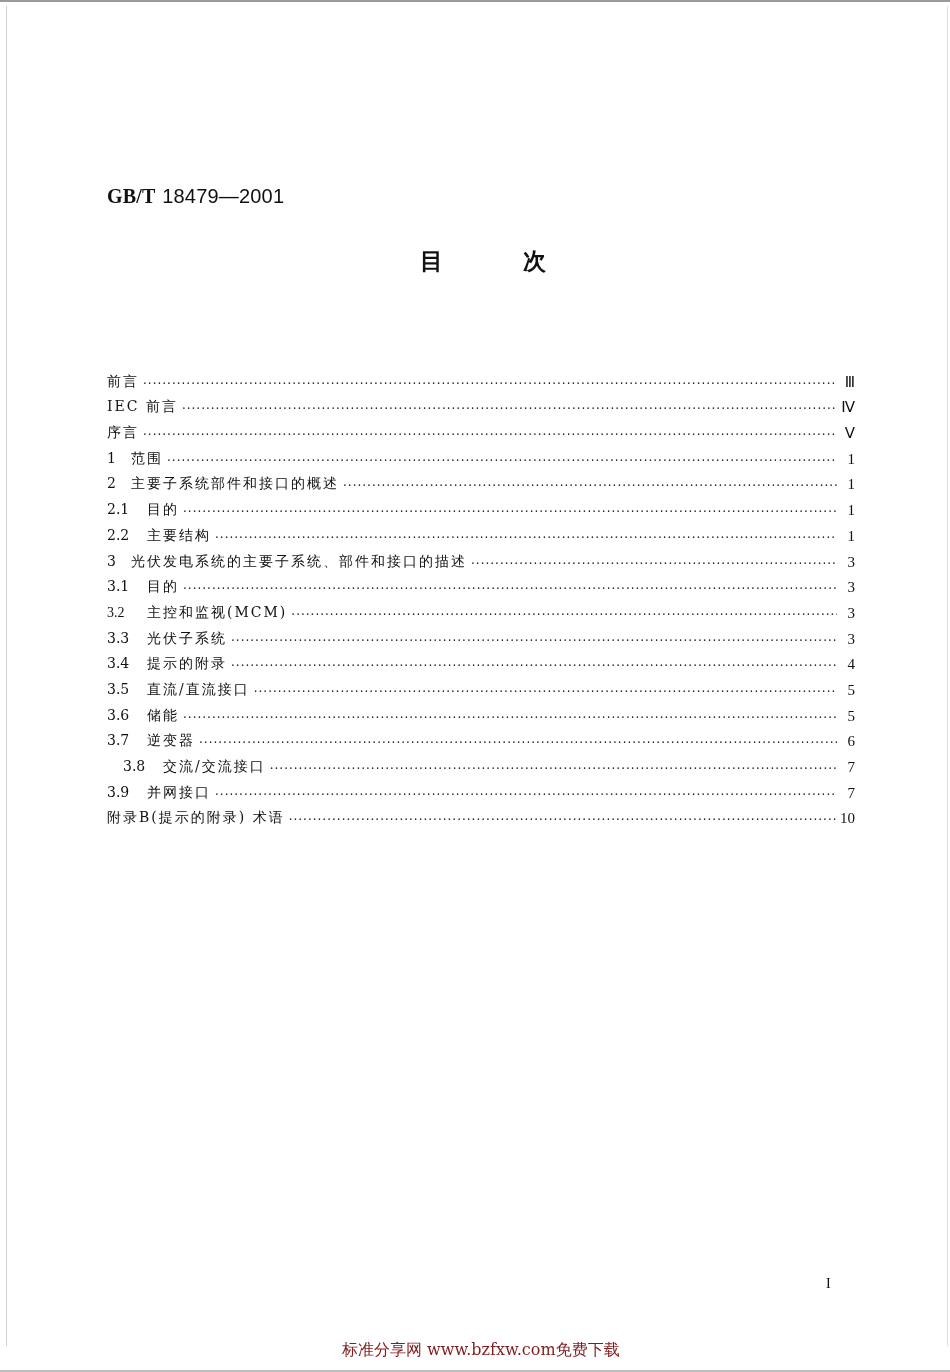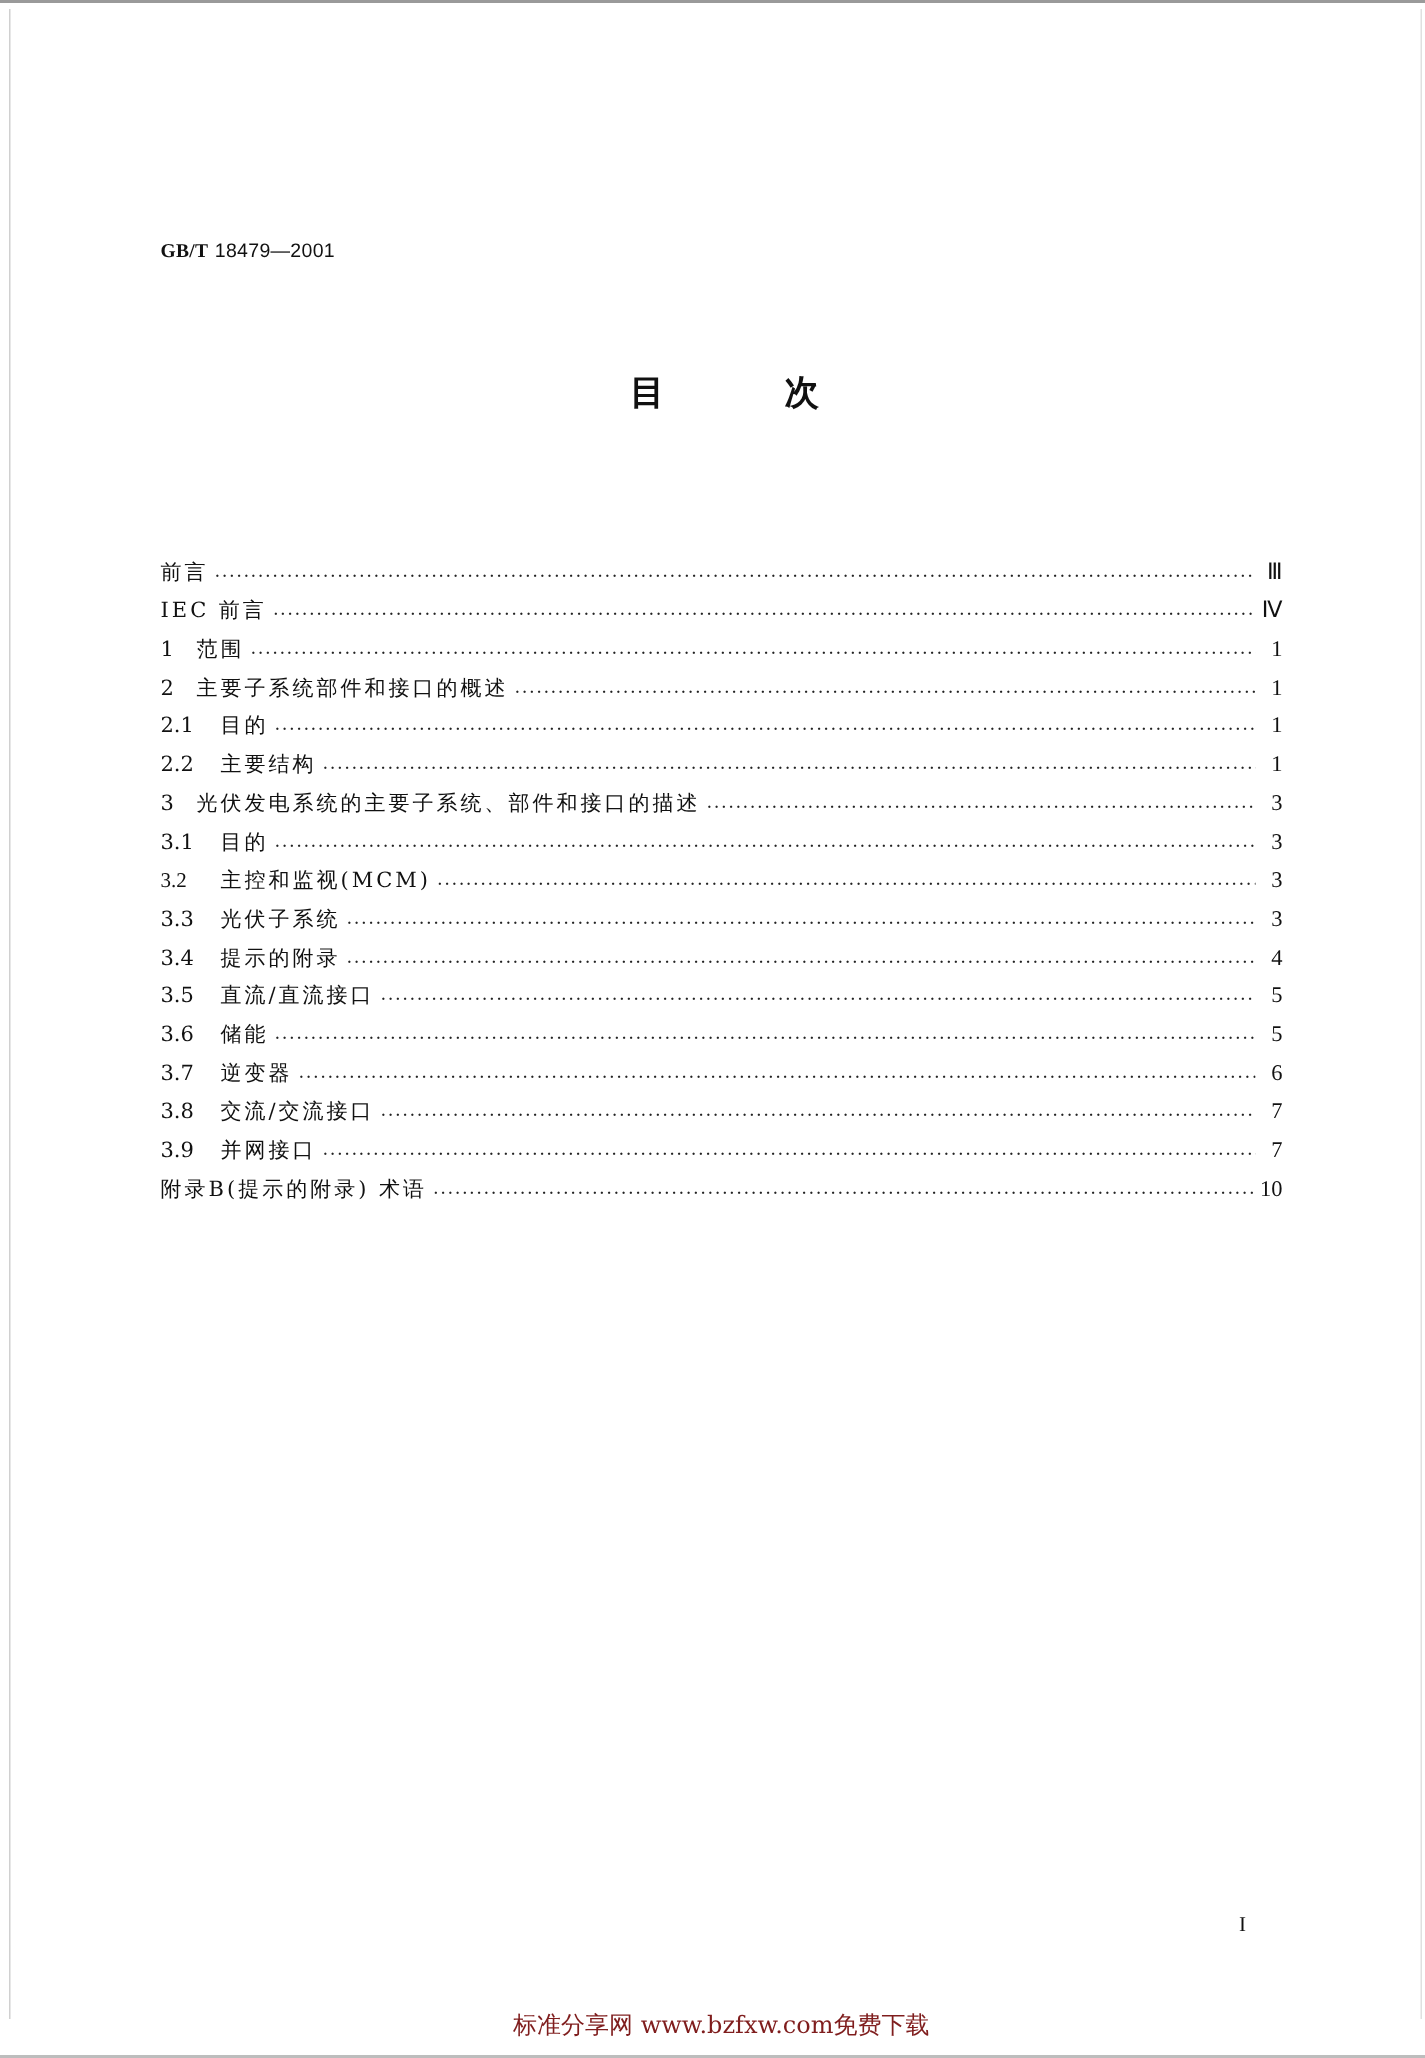--- a/index.html
+++ b/index.html
@@ -4,21 +4,21 @@
 <style>
   html, body { margin: 0; padding: 0; }
   body {
     width: 950px; height: 1372px; background: #ffffff; position: relative; overflow: hidden;
     font-family: "DejaVu Serif", "Liberation Serif", serif; color: #111;
   }
   .top-edge { position: absolute; left: 0; top: 0; width: 950px; height: 2px; background: #9a9a9a; }
   .left-edge { position: absolute; left: 6px; top: 6px; width: 1px; height: 1340px; background: #d0d0d0; }
   .right-edge { position: absolute; right: 2px; top: 6px; width: 1px; height: 1340px; background: #e0e0e0; }
   .std-code {
-    position: absolute; left: 107px; top: 159px; font-size: 13px; letter-spacing: 0.2px;
+    position: absolute; left: 107px; top: 184px; font-size: 20px; letter-spacing: 0.2px;
   }
   .std-code .gb { font-family: "Liberation Serif", serif; font-weight: bold; }
   .std-code .num { font-family: "Liberation Sans", sans-serif; }
   .toc-title {
     position: absolute; left: 420px; top: 246px; font-size: 23px; font-weight: bold;
     font-family: "DejaVu Sans", sans-serif; letter-spacing: 80px;
   }
   .toc { position: absolute; left: 107px; top: 365px; width: 748px; }
   .toc-row {
     display: flex; align-items: flex-end; height: 25.7px; font-size: 14px; white-space: nowrap;
@@ -58,20 +58,25 @@
 <div class="toc" id="toc">
     <div class="toc-row">
       <span class="label"><span>前言</span></span>
       <span class="dots"></span>
       <span class="page">Ⅲ</span>
     </div>
     <div class="toc-row">
       <span class="label"><span>IEC 前言</span></span>
       <span class="dots"></span>
       <span class="page">Ⅳ</span>
+    </div>
+    <div class="toc-row">
+      <span class="label"><span>序言</span></span>
+      <span class="dots"></span>
+      <span class="page">Ⅴ</span>
     </div>
     <div class="toc-row">
       <span class="label"><span class="no" style="min-width: 24px;">1</span><span>范围</span></span>
       <span class="dots"></span>
       <span class="page">1</span>
     </div>
     <div class="toc-row">
       <span class="label"><span class="no" style="min-width: 24px;">2</span><span>主要子系统部件和接口的概述</span></span>
       <span class="dots"></span>
       <span class="page">1</span>
@@ -120,21 +125,21 @@
       <span class="label"><span class="no" style="min-width: 40px;">3.6</span><span>储能</span></span>
       <span class="dots"></span>
       <span class="page">5</span>
     </div>
     <div class="toc-row">
       <span class="label"><span class="no" style="min-width: 40px;">3.7</span><span>逆变器</span></span>
       <span class="dots"></span>
       <span class="page">6</span>
     </div>
     <div class="toc-row">
-      <span class="label"><span class="no" style="min-width: 40px;">3.8</span><span>交流/交流接口</span></span>
+      <span class="label"><span class="no" style="min-width: 40px; margin-left: 16px;">3.8</span><span>交流/交流接口</span></span>
       <span class="dots"></span>
       <span class="page">7</span>
     </div>
     <div class="toc-row">
       <span class="label"><span class="no" style="min-width: 40px;">3.9</span><span>并网接口</span></span>
       <span class="dots"></span>
       <span class="page">7</span>
     </div>
     <div class="toc-row">
       <span class="label"><span>附录B(提示的附录)  术语</span></span>

